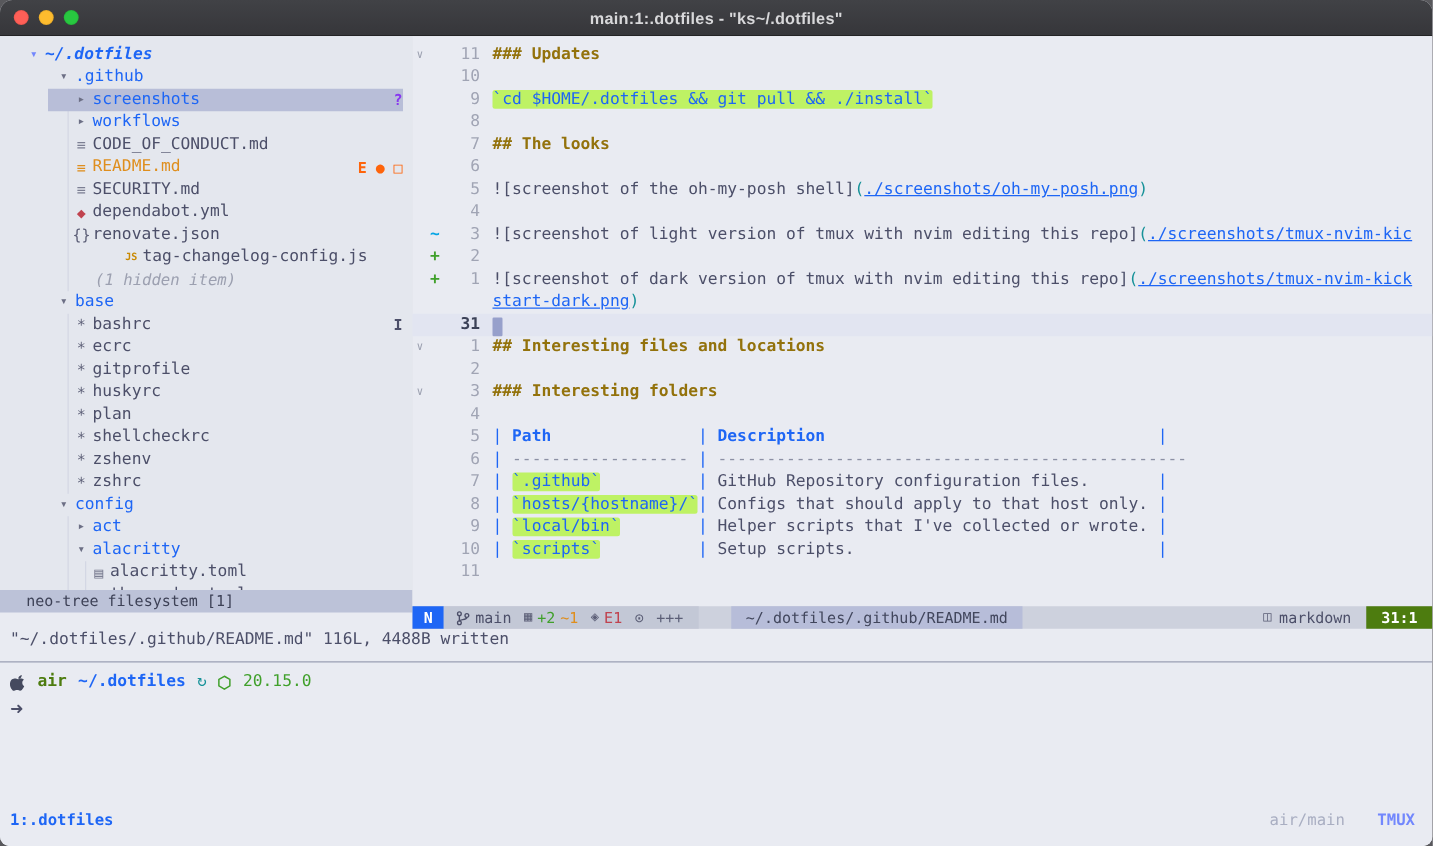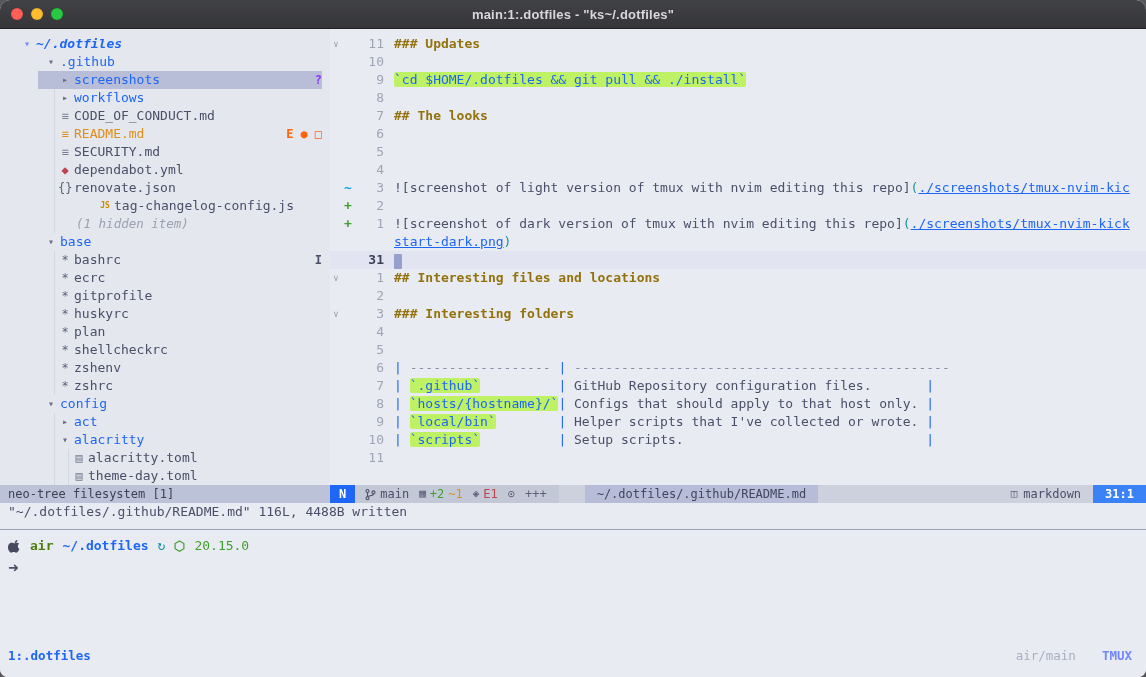--- a/index.html
+++ b/index.html
@@ -29,22 +29,22 @@
   .lc-root{color:#1e66f5;font-weight:700;font-style:italic}
   .lc-folder{color:#1e66f5}
   .lc-file{color:#4c4f69}
   .lc-readme{color:#df8e1d}
   .lc-hidden{color:#9ca0b0;font-style:italic;font-size:12.5px}
   .tr-badges{position:absolute;right:8px;top:0;height:18px;display:flex;gap:7px;align-items:center;}
   .badge{font-size:12px;line-height:18px;}
   .bg-mauve{color:#8839ef;font-weight:700}
   .bg-peach{color:#fe640b}.bg-peachb{color:#fe640b;font-weight:700}
   .bg-dark{color:#4c4f69;font-weight:600}
-  .tree-status{position:absolute;left:0;top:456px;width:330px;height:18px;background:#bcc2d8;color:#3d4156;
-               font-size:12px;line-height:18px;padding-left:8px;box-sizing:border-box;white-space:pre;}
+  .tree-status{position:absolute;left:0;top:443px;width:330px;height:18px;background:#bcc2d8;color:#3d4156;
+               font-size:12px;line-height:18px;padding-left:21px;box-sizing:border-box;white-space:pre;}
   
   .editor{position:absolute;left:330px;top:0;right:0;height:456px;background:#e9ebf2;}
   #editor-rows{position:absolute;top:6px;left:0;right:0;}
   .ed-row{display:flex;height:18px;line-height:18px;font-size:13px;}
   .ed-row.cur{background:#e2e5f1;}
   .ed-fold{width:12px;flex:none;text-align:center;color:#9ca0b0;font-size:9px;}
   .ed-sign{width:12px;flex:none;text-align:center;font-weight:600;}
   .s-chg{color:#04a5e5}.s-add{color:#40a02b}
   .ed-num{width:30px;flex:none;text-align:right;color:#a0a4b4;}
   .ed-row.cur .ed-num{color:#3c4258;font-weight:700;}
@@ -63,21 +63,21 @@
               align-items:stretch;font-size:12px;line-height:18px;white-space:pre;}
   .sl-mode{background:#1e66f5;color:#fff;font-weight:700;padding:0 9px;}
   .sl-git{background:#c3c8d6;display:flex;gap:10px;padding:0 12px 0 10px;color:#4c4f69;align-items:center;}
   .sl-item{display:flex;gap:4px;align-items:center;}
   .sl-ic{color:#5c5f77;font-size:11px;}
   .diff-add{color:#40a02b}.diff-chg{color:#df8e1d}.diag{color:#c0434f}
   .sl-dim{color:#5c5f77}
   .sl-path{background:#b7bdd9;color:#41465c;padding:0 12px;margin-left:26px;}
   .sl-flex{flex:1}
   .sl-ft{display:flex;gap:6px;align-items:center;padding:0 12px;color:#4c4f69;}
-  .sl-pos{background:#3b82f6;color:#fff;font-weight:700;padding:0 12px;}
+  .sl-pos{background:#4d7c0f;color:#fff;font-weight:700;padding:0 12px;}
   
   .msgline{position:absolute;left:0;right:0;top:474px;height:18px;font-size:13px;line-height:18px;
            color:#4c4f69;padding-left:8px;white-space:pre;}
   .pane-border{position:absolute;left:0;right:0;top:500px;height:1px;background:#9aa0b4;}
   .prompt-row{position:absolute;left:8px;top:508px;height:18px;display:flex;gap:9px;align-items:center;
               font-size:13px;line-height:18px;}
   .p-host{color:#4d7c0f;font-weight:700}
   .p-path{color:#1e66f5;font-weight:700}
   .p-sync{color:#179299;font-size:13px}
   .p-node{color:#40a02b}
@@ -308,20 +308,21 @@
           <div class="ed-row">
     <span class="ed-fold"></span>
     <span class="ed-sign"></span>
     <span class="ed-num">6</span>
     <span class="ed-content"></span>
   </div>
           <div class="ed-row">
     <span class="ed-fold"></span>
     <span class="ed-sign"></span>
     <span class="ed-num">5</span>
+    <span class="ed-content"><span class="sg-text">![screenshot of the oh-my-posh shell]</span><span class="sg-paren">(</span><span class="sg-link">./screenshots/oh-my-posh.png</span><span class="sg-paren">)</span></span>
   </div>
           <div class="ed-row">
     <span class="ed-fold"></span>
     <span class="ed-sign"></span>
     <span class="ed-num">4</span>
     <span class="ed-content"></span>
   </div>
           <div class="ed-row">
     <span class="ed-fold"></span>
     <span class="ed-sign s-chg">~</span>
@@ -373,20 +374,21 @@
           <div class="ed-row">
     <span class="ed-fold"></span>
     <span class="ed-sign"></span>
     <span class="ed-num">4</span>
     <span class="ed-content"></span>
   </div>
           <div class="ed-row">
     <span class="ed-fold"></span>
     <span class="ed-sign"></span>
     <span class="ed-num">5</span>
+    <span class="ed-content"><span class="sg-pipe">|</span><span class="sg-text"> </span><span class="sg-thead">Path</span><span class="sg-text">               </span><span class="sg-pipe">|</span><span class="sg-text"> </span><span class="sg-thead">Description</span><span class="sg-text">                                  </span><span class="sg-pipe">|</span></span>
   </div>
           <div class="ed-row">
     <span class="ed-fold"></span>
     <span class="ed-sign"></span>
     <span class="ed-num">6</span>
     <span class="ed-content"><span class="sg-pipe">|</span><span class="sg-dash"> ------------------ </span><span class="sg-pipe">|</span><span class="sg-dash"> ------------------------------------------------</span></span>
   </div>
           <div class="ed-row">
     <span class="ed-fold"></span>
     <span class="ed-sign"></span>

